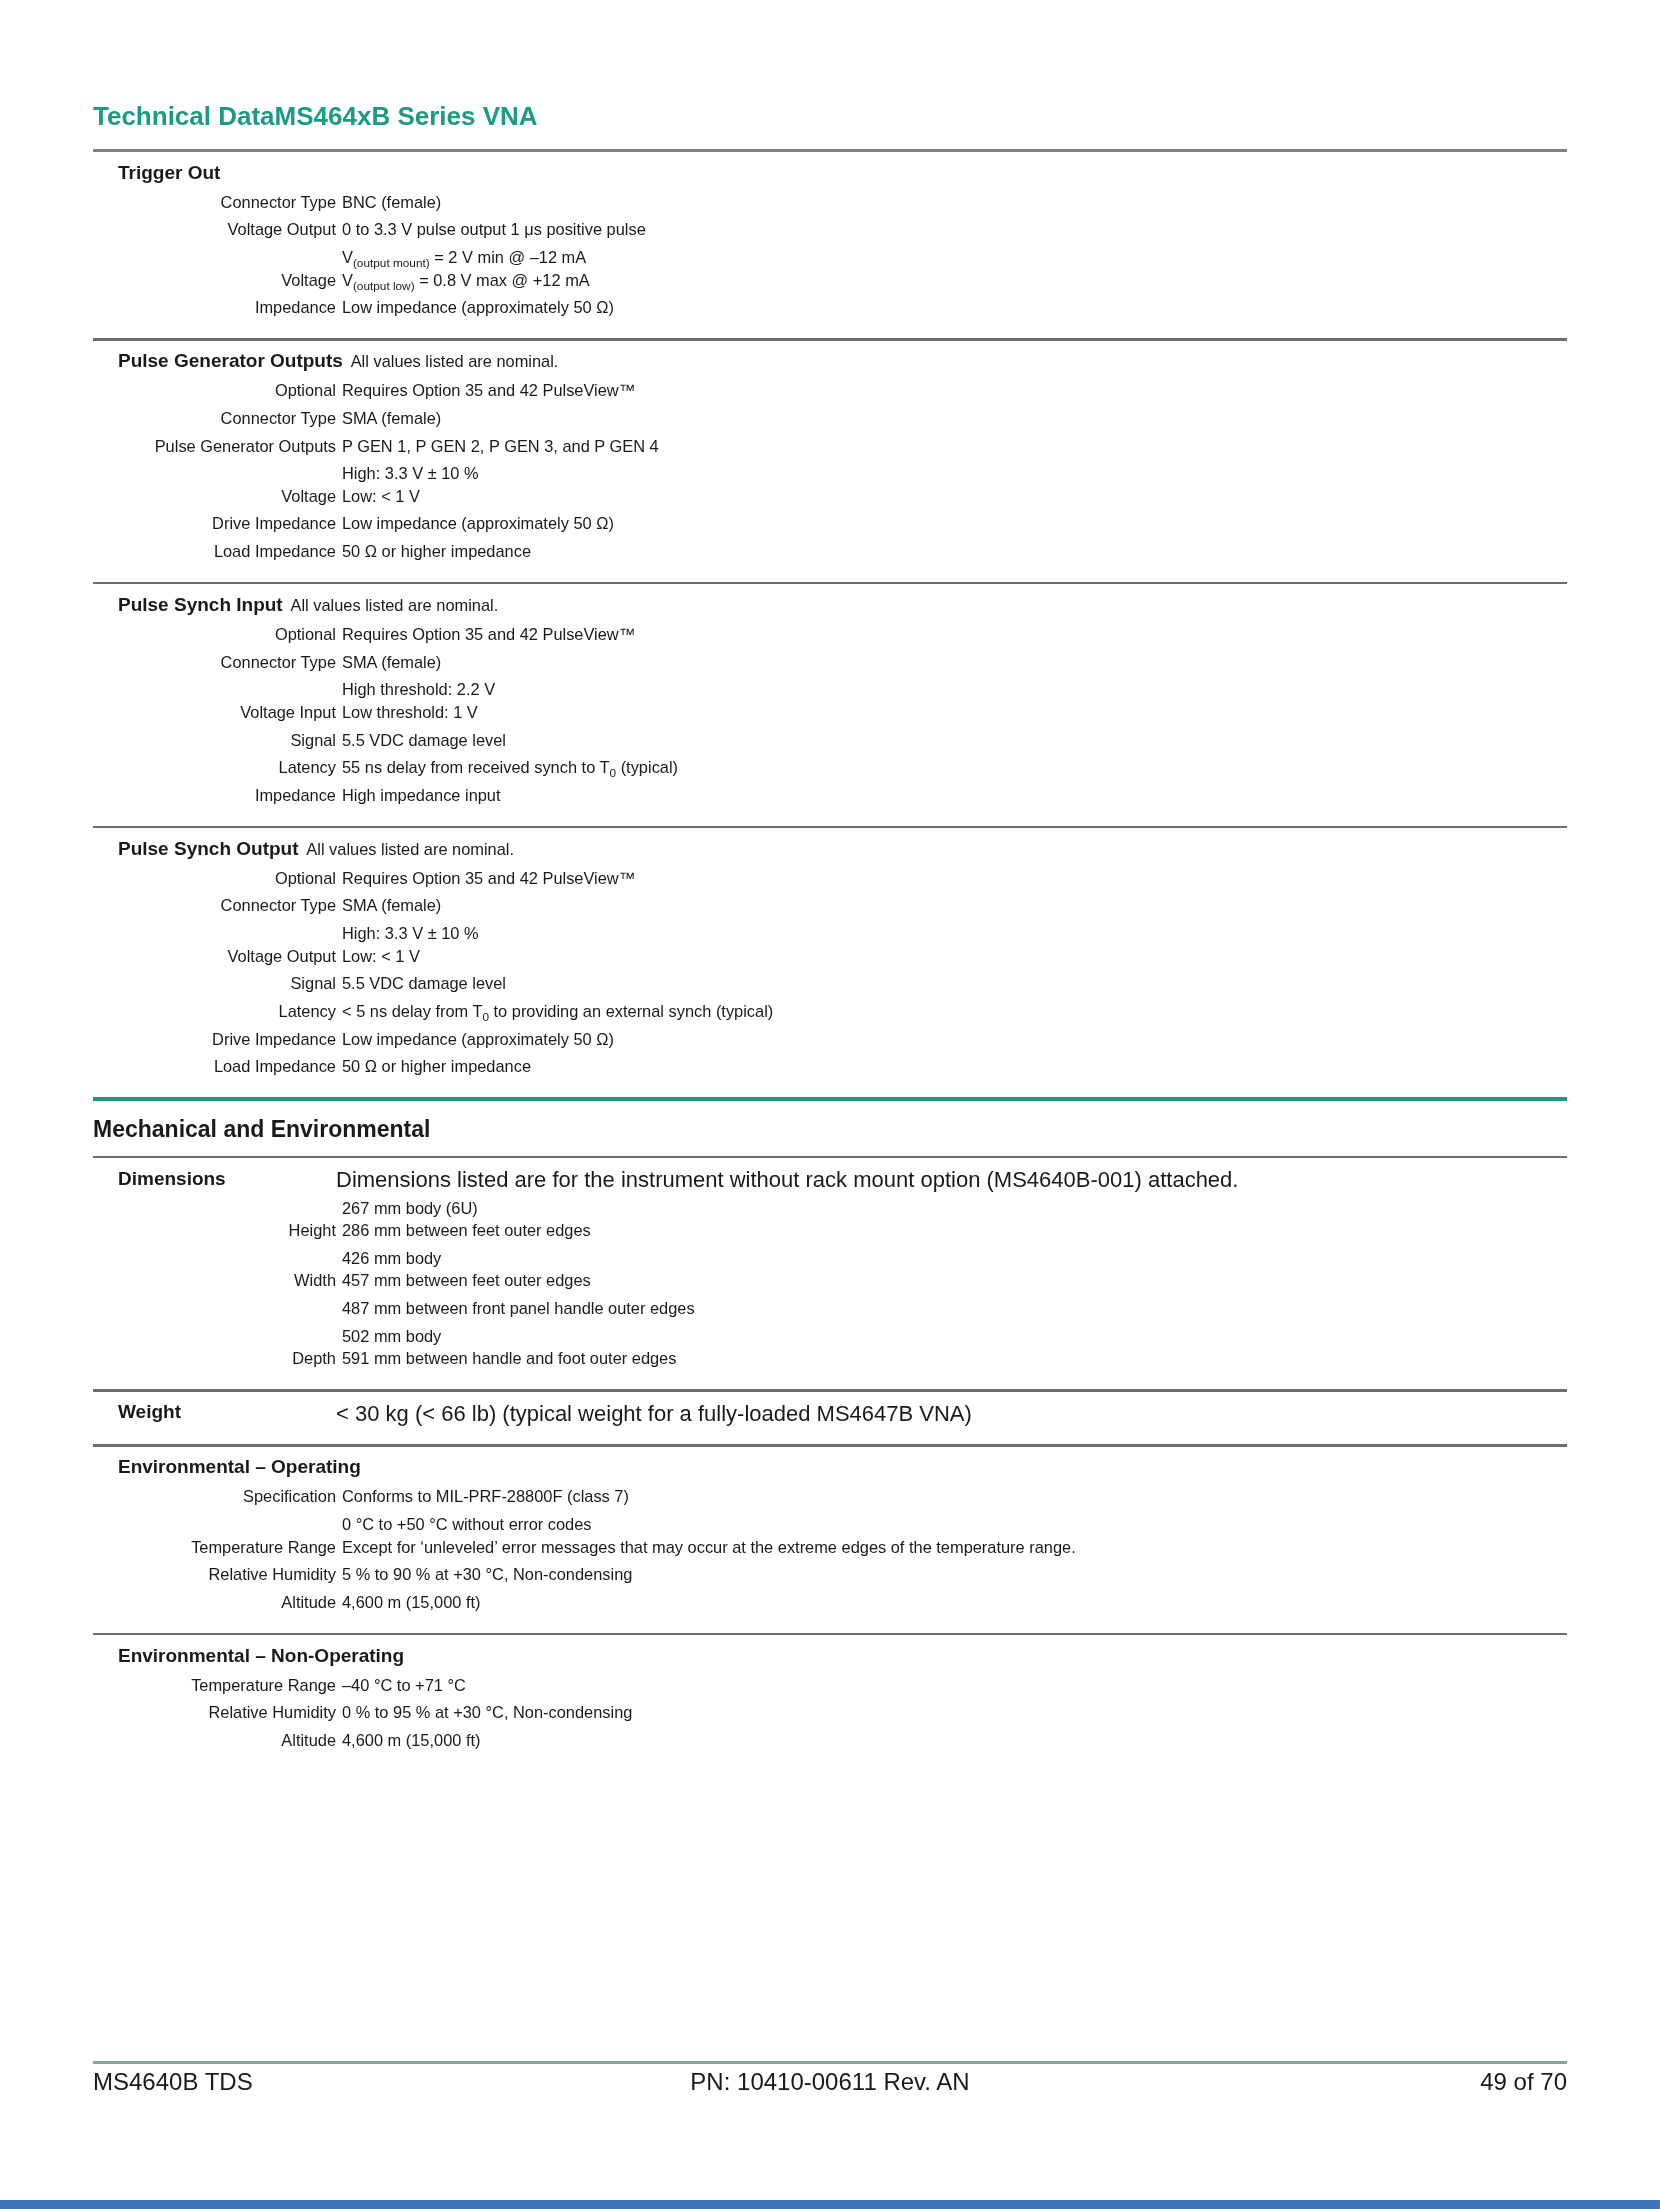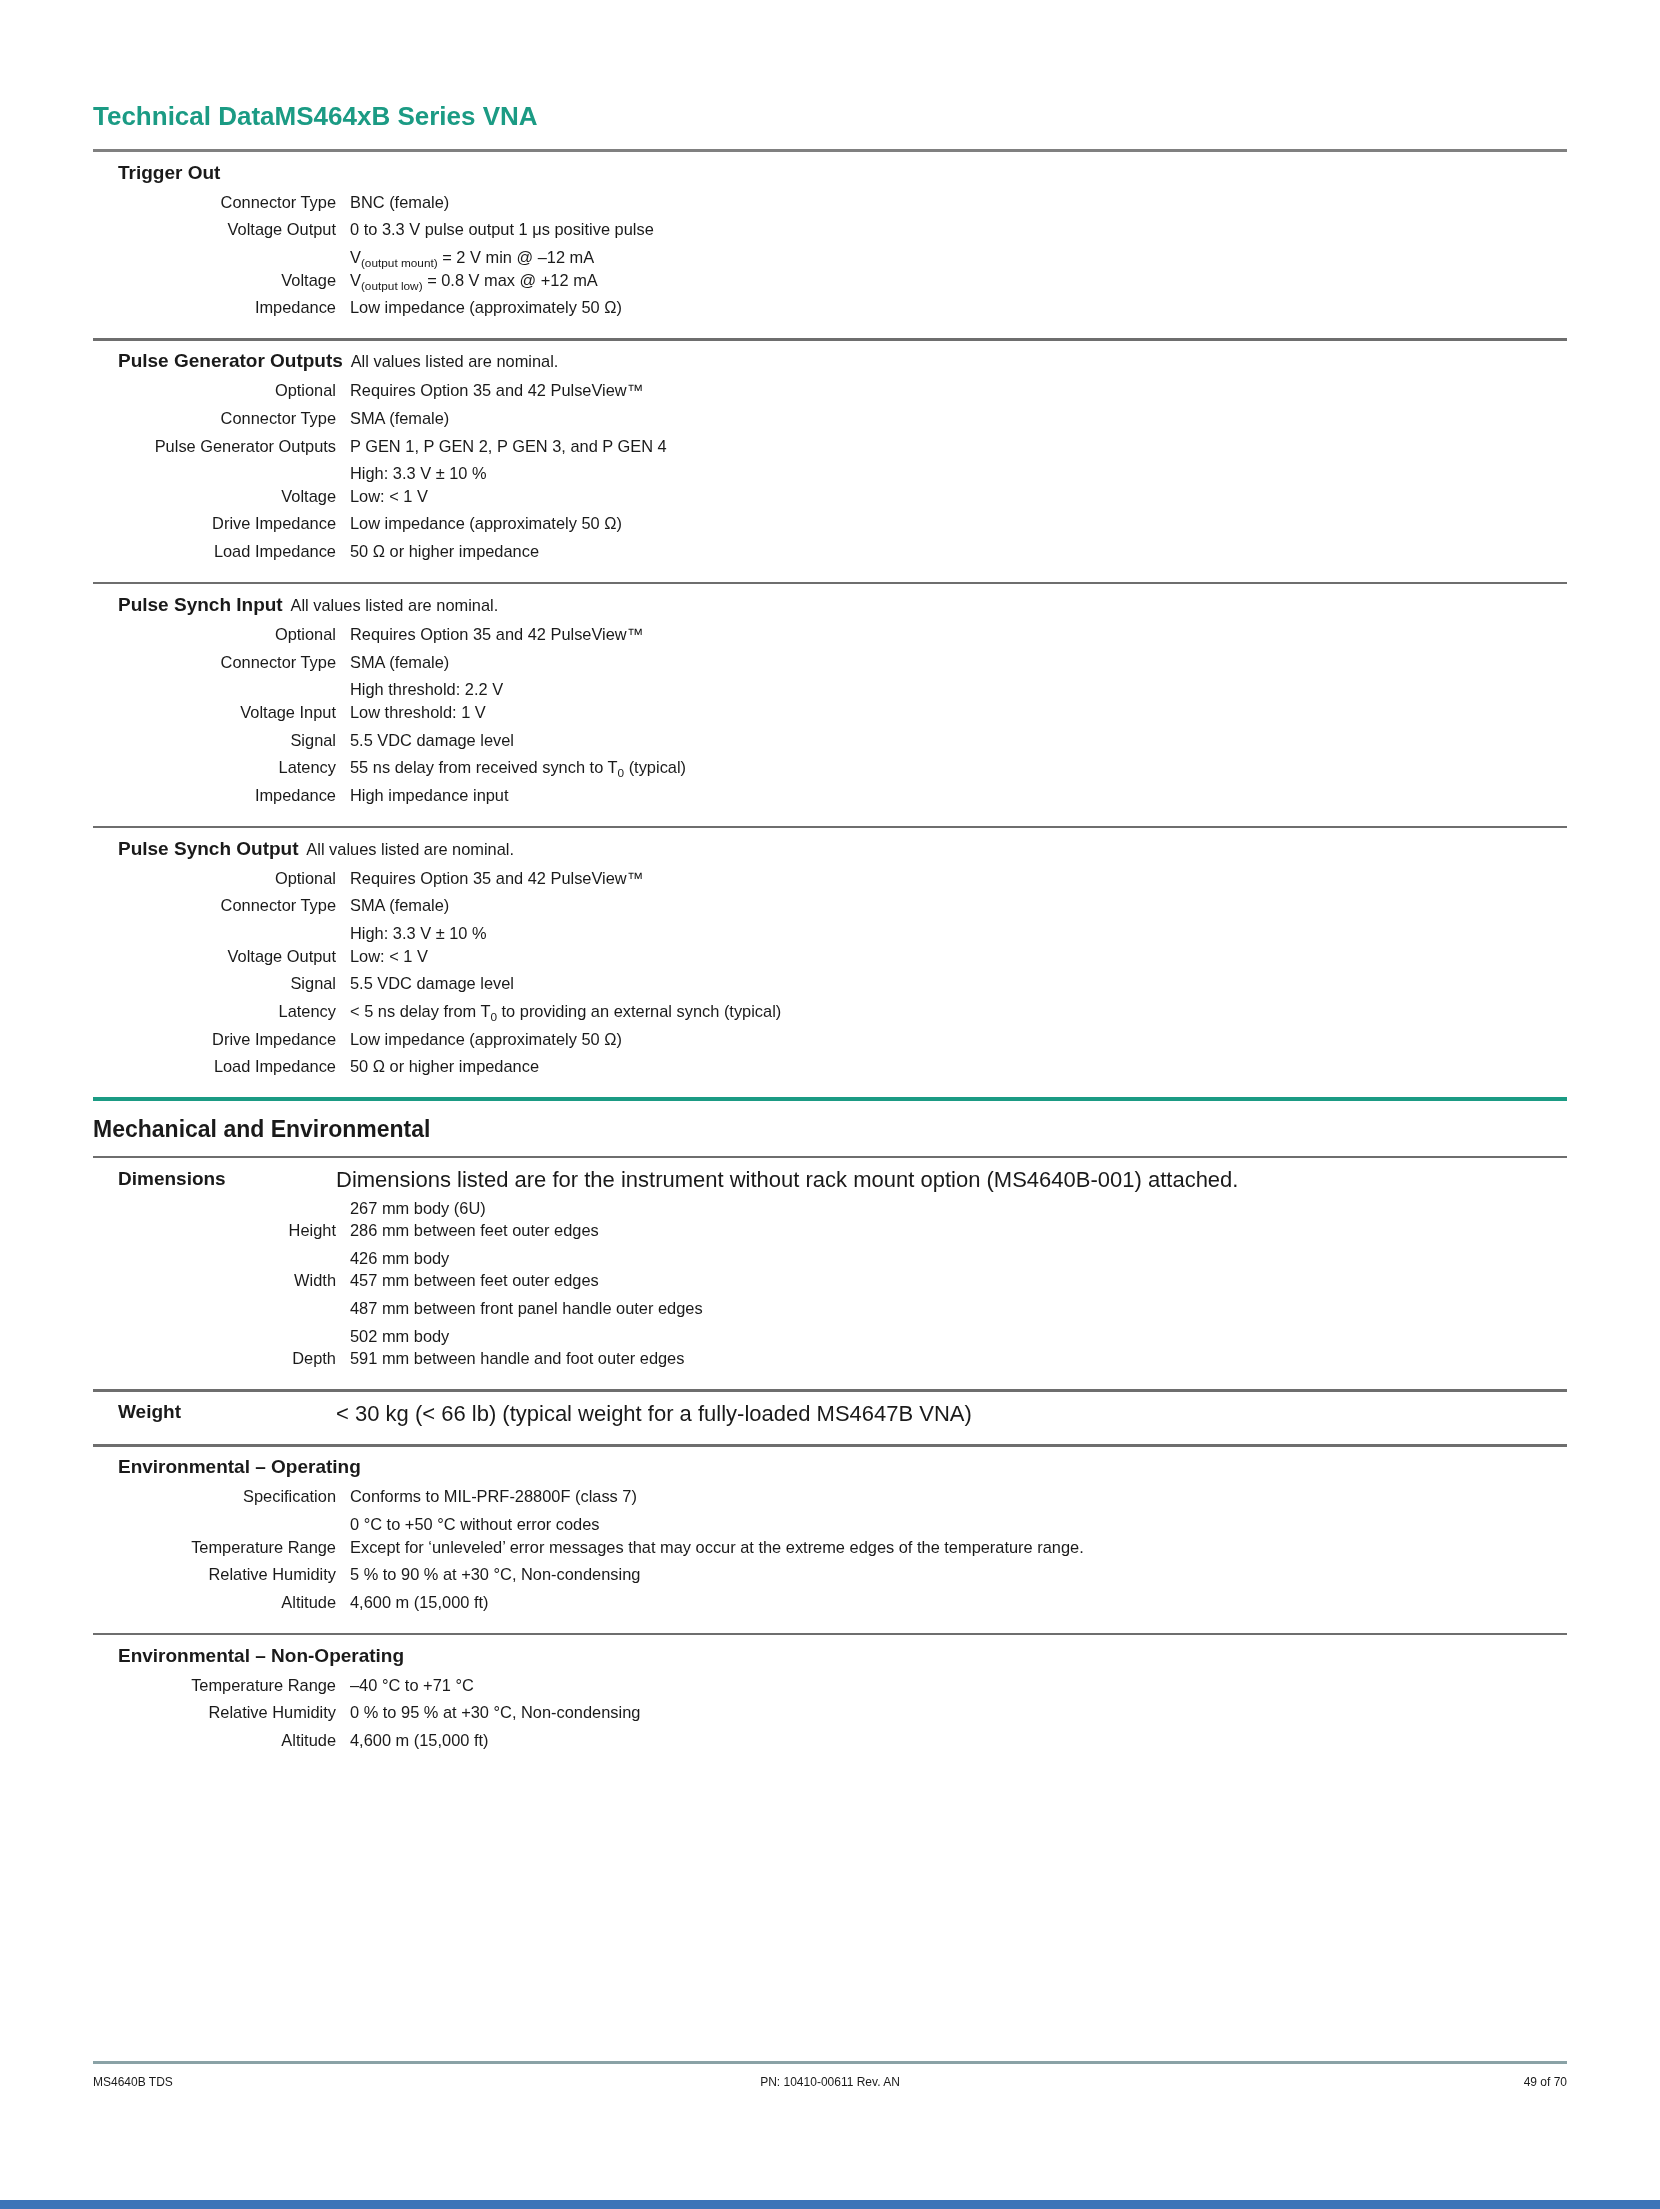--- a/index.html
+++ b/index.html
@@ -76,21 +76,21 @@
     margin-bottom: 5.2px;
     font-size: 16.4px;
     line-height: 22.5px;
     align-items: flex-end;
   }
   .spec-label {
     flex: 0 0 243px;
     text-align: right;
   }
   .spec-value {
-    margin-left: 14px;
+    margin-left: 6px;
   }
   .spec-value sub {
     font-size: 0.72em;
     line-height: 0;
   }
   .section-divider {
     height: 2.6px;
     background: #6e6e6e;
   }
   .accent-divider {
@@ -112,21 +112,21 @@
   }
   .footer-rule {
     height: 2.6px;
     background: #8aa2a6;
     margin-bottom: 7.8px;
   }
   .footer-row {
     position: relative;
     display: flex;
     justify-content: space-between;
-    font-size: 12px;
+    font-size: 24px;
     line-height: 22.5px;
   }
   .footer-center {
     position: absolute;
     left: 50%;
     transform: translateX(-50%);
     white-space: nowrap;
   }
   .bottom-bar {
     position: absolute;

